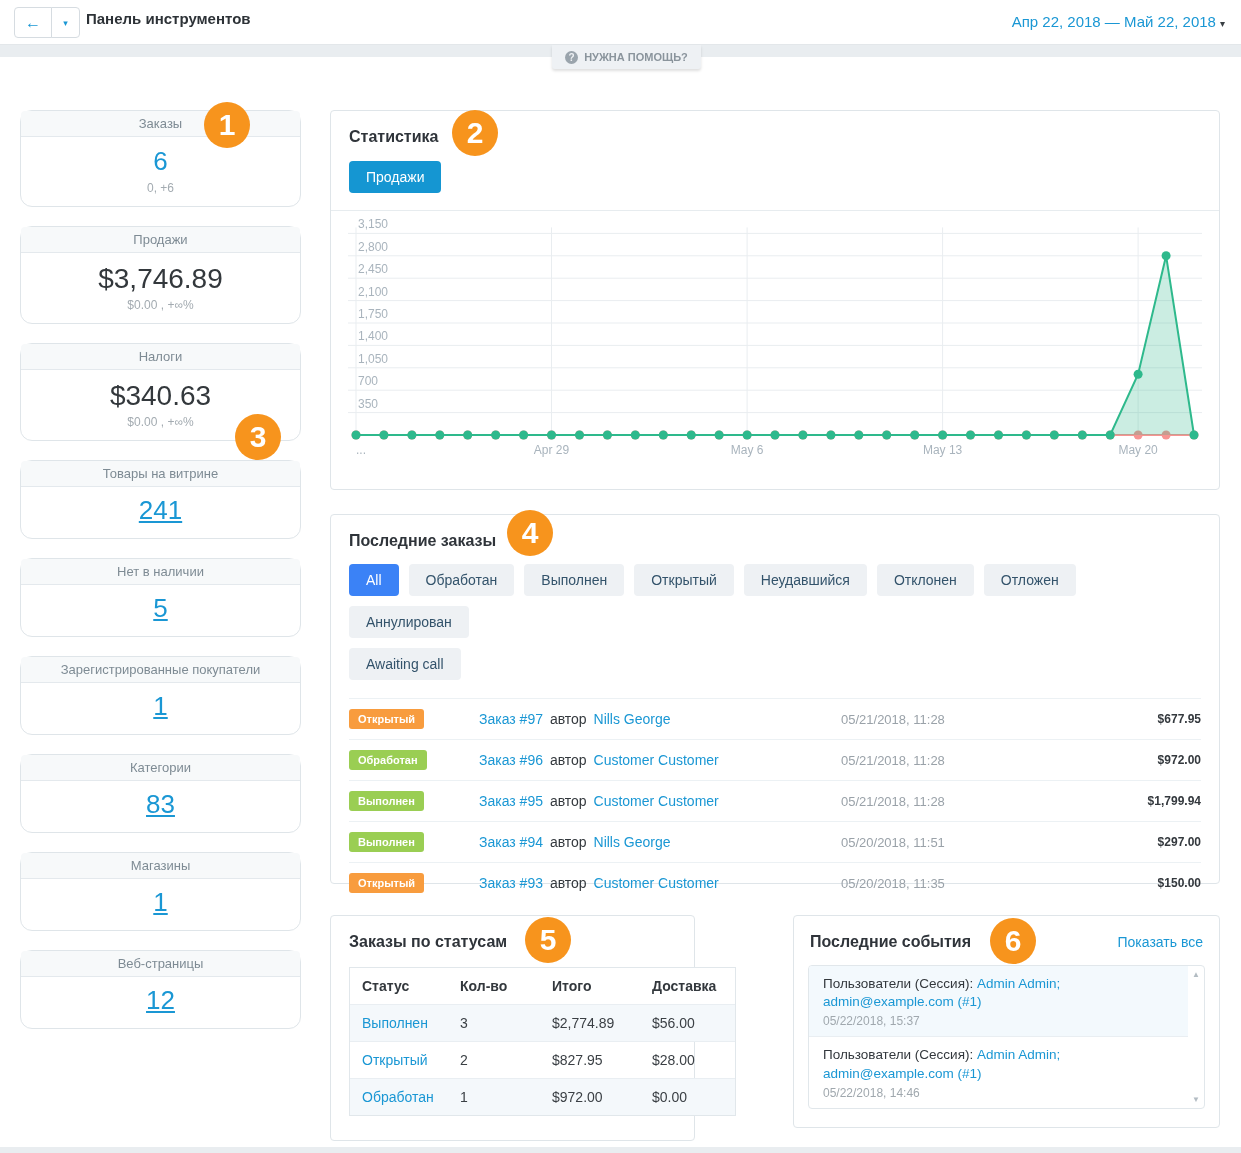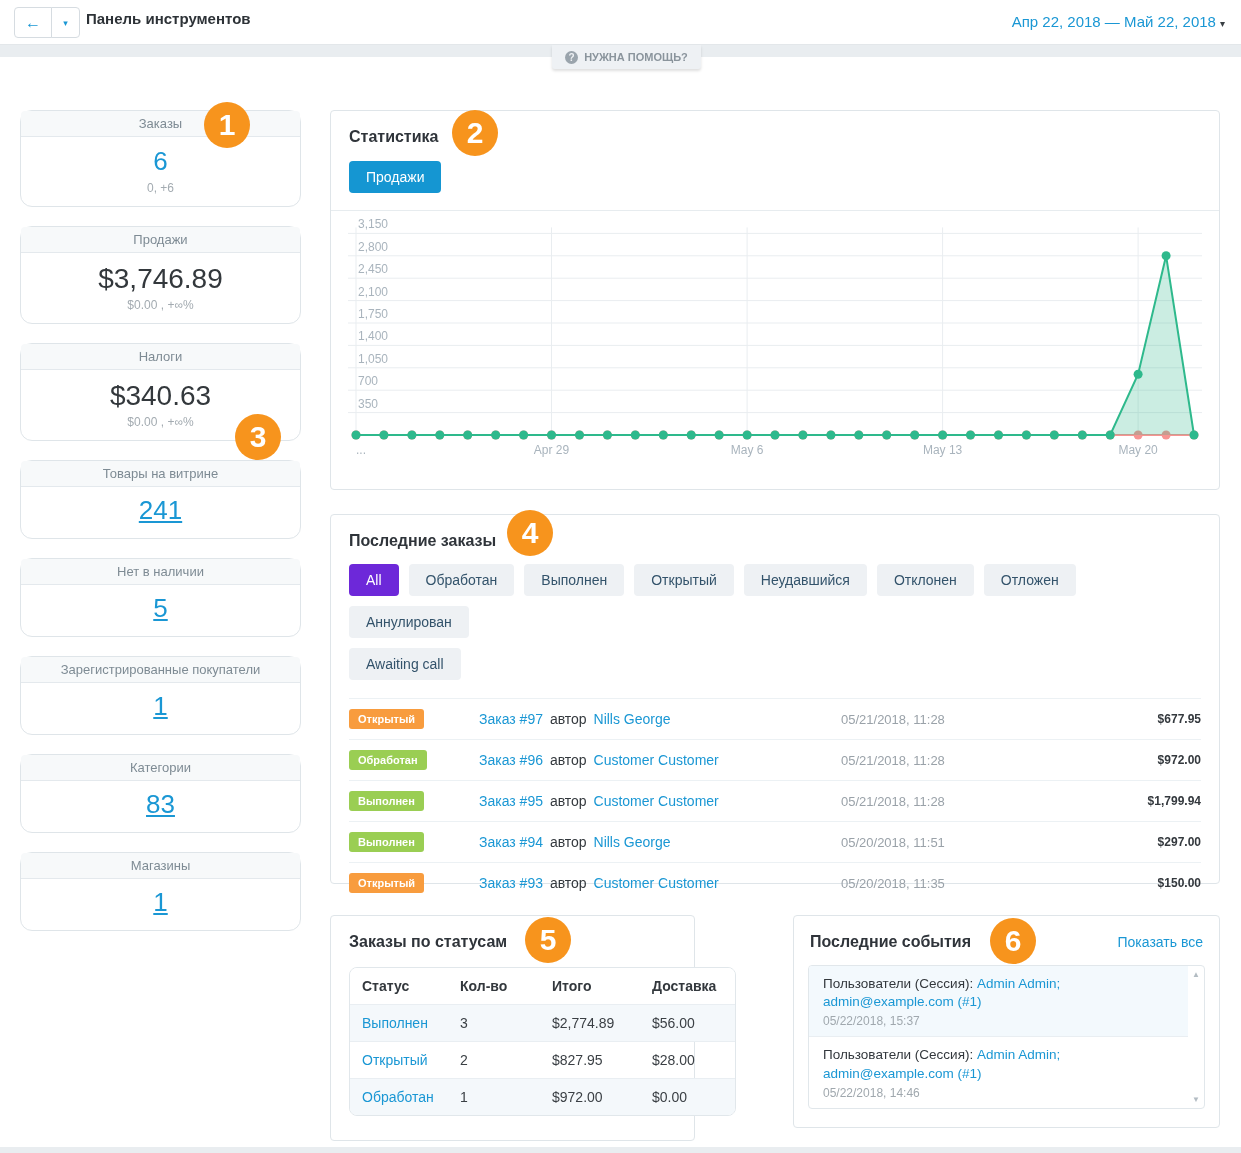--- a/index.html
+++ b/index.html
@@ -81,42 +81,42 @@
 
   
   .panel-orders { left:330px; top:457px; width:890px; height:370px; }
   .panel-orders .panel-title { margin:17px 18px 14px; }
   .filters { margin:0 18px; display:flex; flex-wrap:wrap; gap:10px; }
   .filters + .filters { margin-top:10px; }
   .filter-btn {
     background:#eef1f4; color:#33536b; border:none; border-radius:4px;
     font-size:14px; padding:8px 17px; cursor:pointer; font-family:inherit;
   }
-  .filter-btn.active { background:#6d28d9; color:#fff; }
+  .filter-btn.active { background:#3b82f6; color:#fff; }
   .order-rows { margin:18px 18px 0; }
   .order-row {
     display:flex; align-items:center; height:41px; border-top:1px solid #ecf1f4;
   }
   .badge-col { flex:0 0 130px; }
   .badge {
     display:inline-block; color:#fff; font-size:11px; font-weight:bold;
     padding:4px 9px; border-radius:3px;
   }
   .badge.orange { background:#f89c3e; }
   .badge.green { background:#9ace53; }
   .order-col { flex:1; font-size:14px; }
   .order-col .by { color:#33383d; margin:0 3px; }
   .date-col { flex:0 0 240px; color:#9aa2a9; font-size:13px; }
   .total-col { flex:0 0 120px; text-align:right; font-weight:bold; font-size:12px; color:#33383d; }
 
   
   .panel-status { left:330px; top:858px; width:365px; height:226px; }
   .panel-status .panel-title { margin:17px 18px 16px; }
   .status-table {
-    margin:0 18px; border:1px solid #e1e7eb; border-radius:8px; border-collapse:separate;
+    margin:0 18px; border:1px solid #e1e7eb; border-radius:0; border-collapse:separate;
     border-spacing:0; width:387px; overflow:hidden;
   }
   .status-table th {
     text-align:left; font-size:14px; font-weight:bold; color:#33383d;
     padding:10px 12px; background:#fff;
   }
   .status-table td {
     font-size:14px; padding:10px 12px; border-top:1px solid #e9eef2; color:#3a3f44;
   }
   .status-table tr.tint td { background:#f4f8fb; }
@@ -209,20 +209,24 @@
       <div class="card-h">Зарегистрированные покупатели</div>
       <div class="card-v">1</div>
     </div>
     <div class="card short">
       <div class="card-h">Категории</div>
       <div class="card-v">83</div>
     </div>
     <div class="card short">
       <div class="card-h">Магазины</div>
       <div class="card-v">1</div>
+    </div>
+    <div class="card short">
+      <div class="card-h">Веб-страницы</div>
+      <div class="card-v">12</div>
     </div>
   </div>
 
   <div class="panel panel-stats">
     <div class="panel-title">Статистика</div>
     <button class="btn-blue">Продажи</button>
     <div class="stats-divider"></div>
     <svg id="stats-chart" width="854" height="250" viewBox="0 0 854 250">
         <line class="gl" x1="0" y1="197.6" x2="854" y2="197.6"></line>
         <line class="gl" x1="0" y1="175.2" x2="854" y2="175.2"></line>

